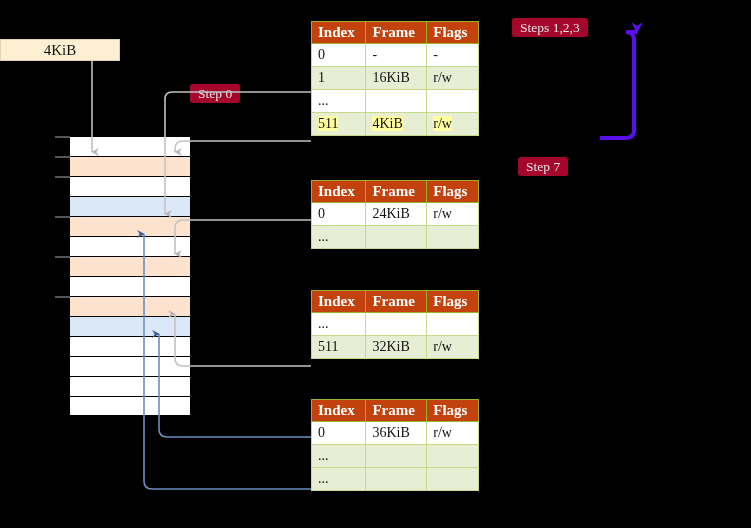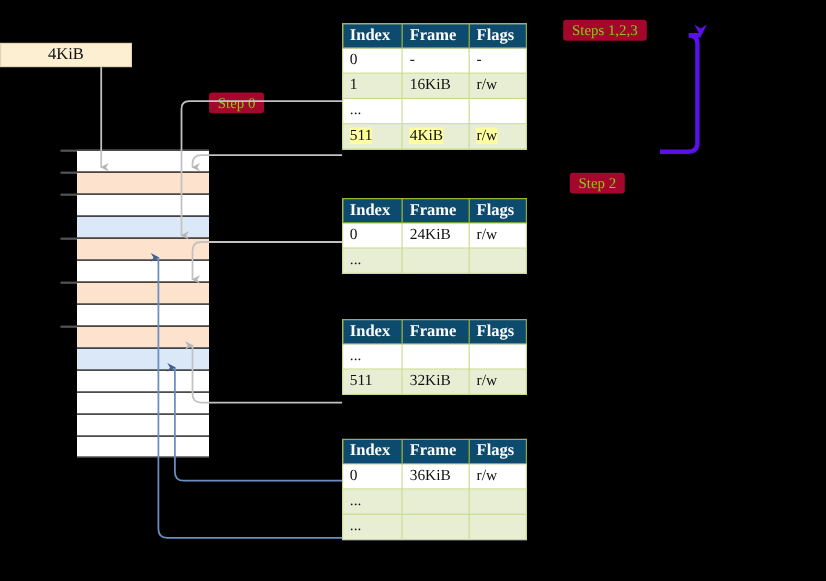--- a/index.html
+++ b/index.html
@@ -18,21 +18,21 @@
     left:0px;top:39px;width:120px;height:22px;
     background:#fcefd2;border:1px solid #e2d4ae;
     display:flex;align-items:center;justify-content:center;
     font-size:15px;color:#111;box-sizing:border-box;
   }
 
   
   .badge{
     display:inline-flex;align-items:center;justify-content:center;
     height:19px;padding:0 8px;border-radius:3px;
-    color:#84cc16;font-size:13.5px;line-height:1;white-space:nowrap;
+    color:#e5e5e5;font-size:13.5px;line-height:1;white-space:nowrap;
     box-sizing:border-box;
   }
   .badge-red{background:#a4072b;}
   .badge-purple{background:#6a1af0;}
 
   .badge-step0{left:190px;top:41px;margin-top:43px;}
   .badge-step4{left:518px;top:157px;}
   .badge-s123{left:512px;top:18px;}
   .badge-s1234{left:652px;top:18px;}
 
@@ -53,21 +53,21 @@
   }
   
   .tick{position:absolute;left:-15px;width:15px;height:1.5px;background:#555;}
 
   
   table.pte{
     border-collapse:collapse;position:absolute;
     font-size:14px;background:#fff;
   }
   table.pte th{
-    background:#0c4a6e;color:#fff;font-weight:bold;
+    background:#c2410c;color:#fff;font-weight:bold;
     text-align:left;padding:2px 6px;border:1px solid #9ab22e;
     font-size:15px;
   }
   table.pte td{
     border:1px solid #c9d98a;padding:2px 6px;height:18px;
     color:#111;background:#fff;
   }
   table.pte tr.alt td{background:#e7eed3;}
   table.pte td .hl{background:#ffffa0;}
   .t1{left:311px;top:21px;width:168px;}
@@ -85,21 +85,21 @@
 <div class="canvas">
 
   <div class="abs kib-box">
     <span>4KiB</span>
   </div>
 
   <div class="abs badge-step0">
     <span class="badge badge-red">Step 0</span>
   </div>
   <div class="abs badge-step4">
-    <span class="badge badge-red">Step 2</span>
+    <span class="badge badge-red">Step 7</span>
   </div>
   <div class="abs badge-s123">
     <span class="badge badge-red">Steps 1,2,3</span>
   </div>
 
   <div class="abs memcol" id="memcol">
     <div class="memcol-left"></div>
     <div class="memcol-right"></div>
   <div class="memrow" style="top: 0px;"></div>
       <div class="tick" style="top: 0px;"></div>

